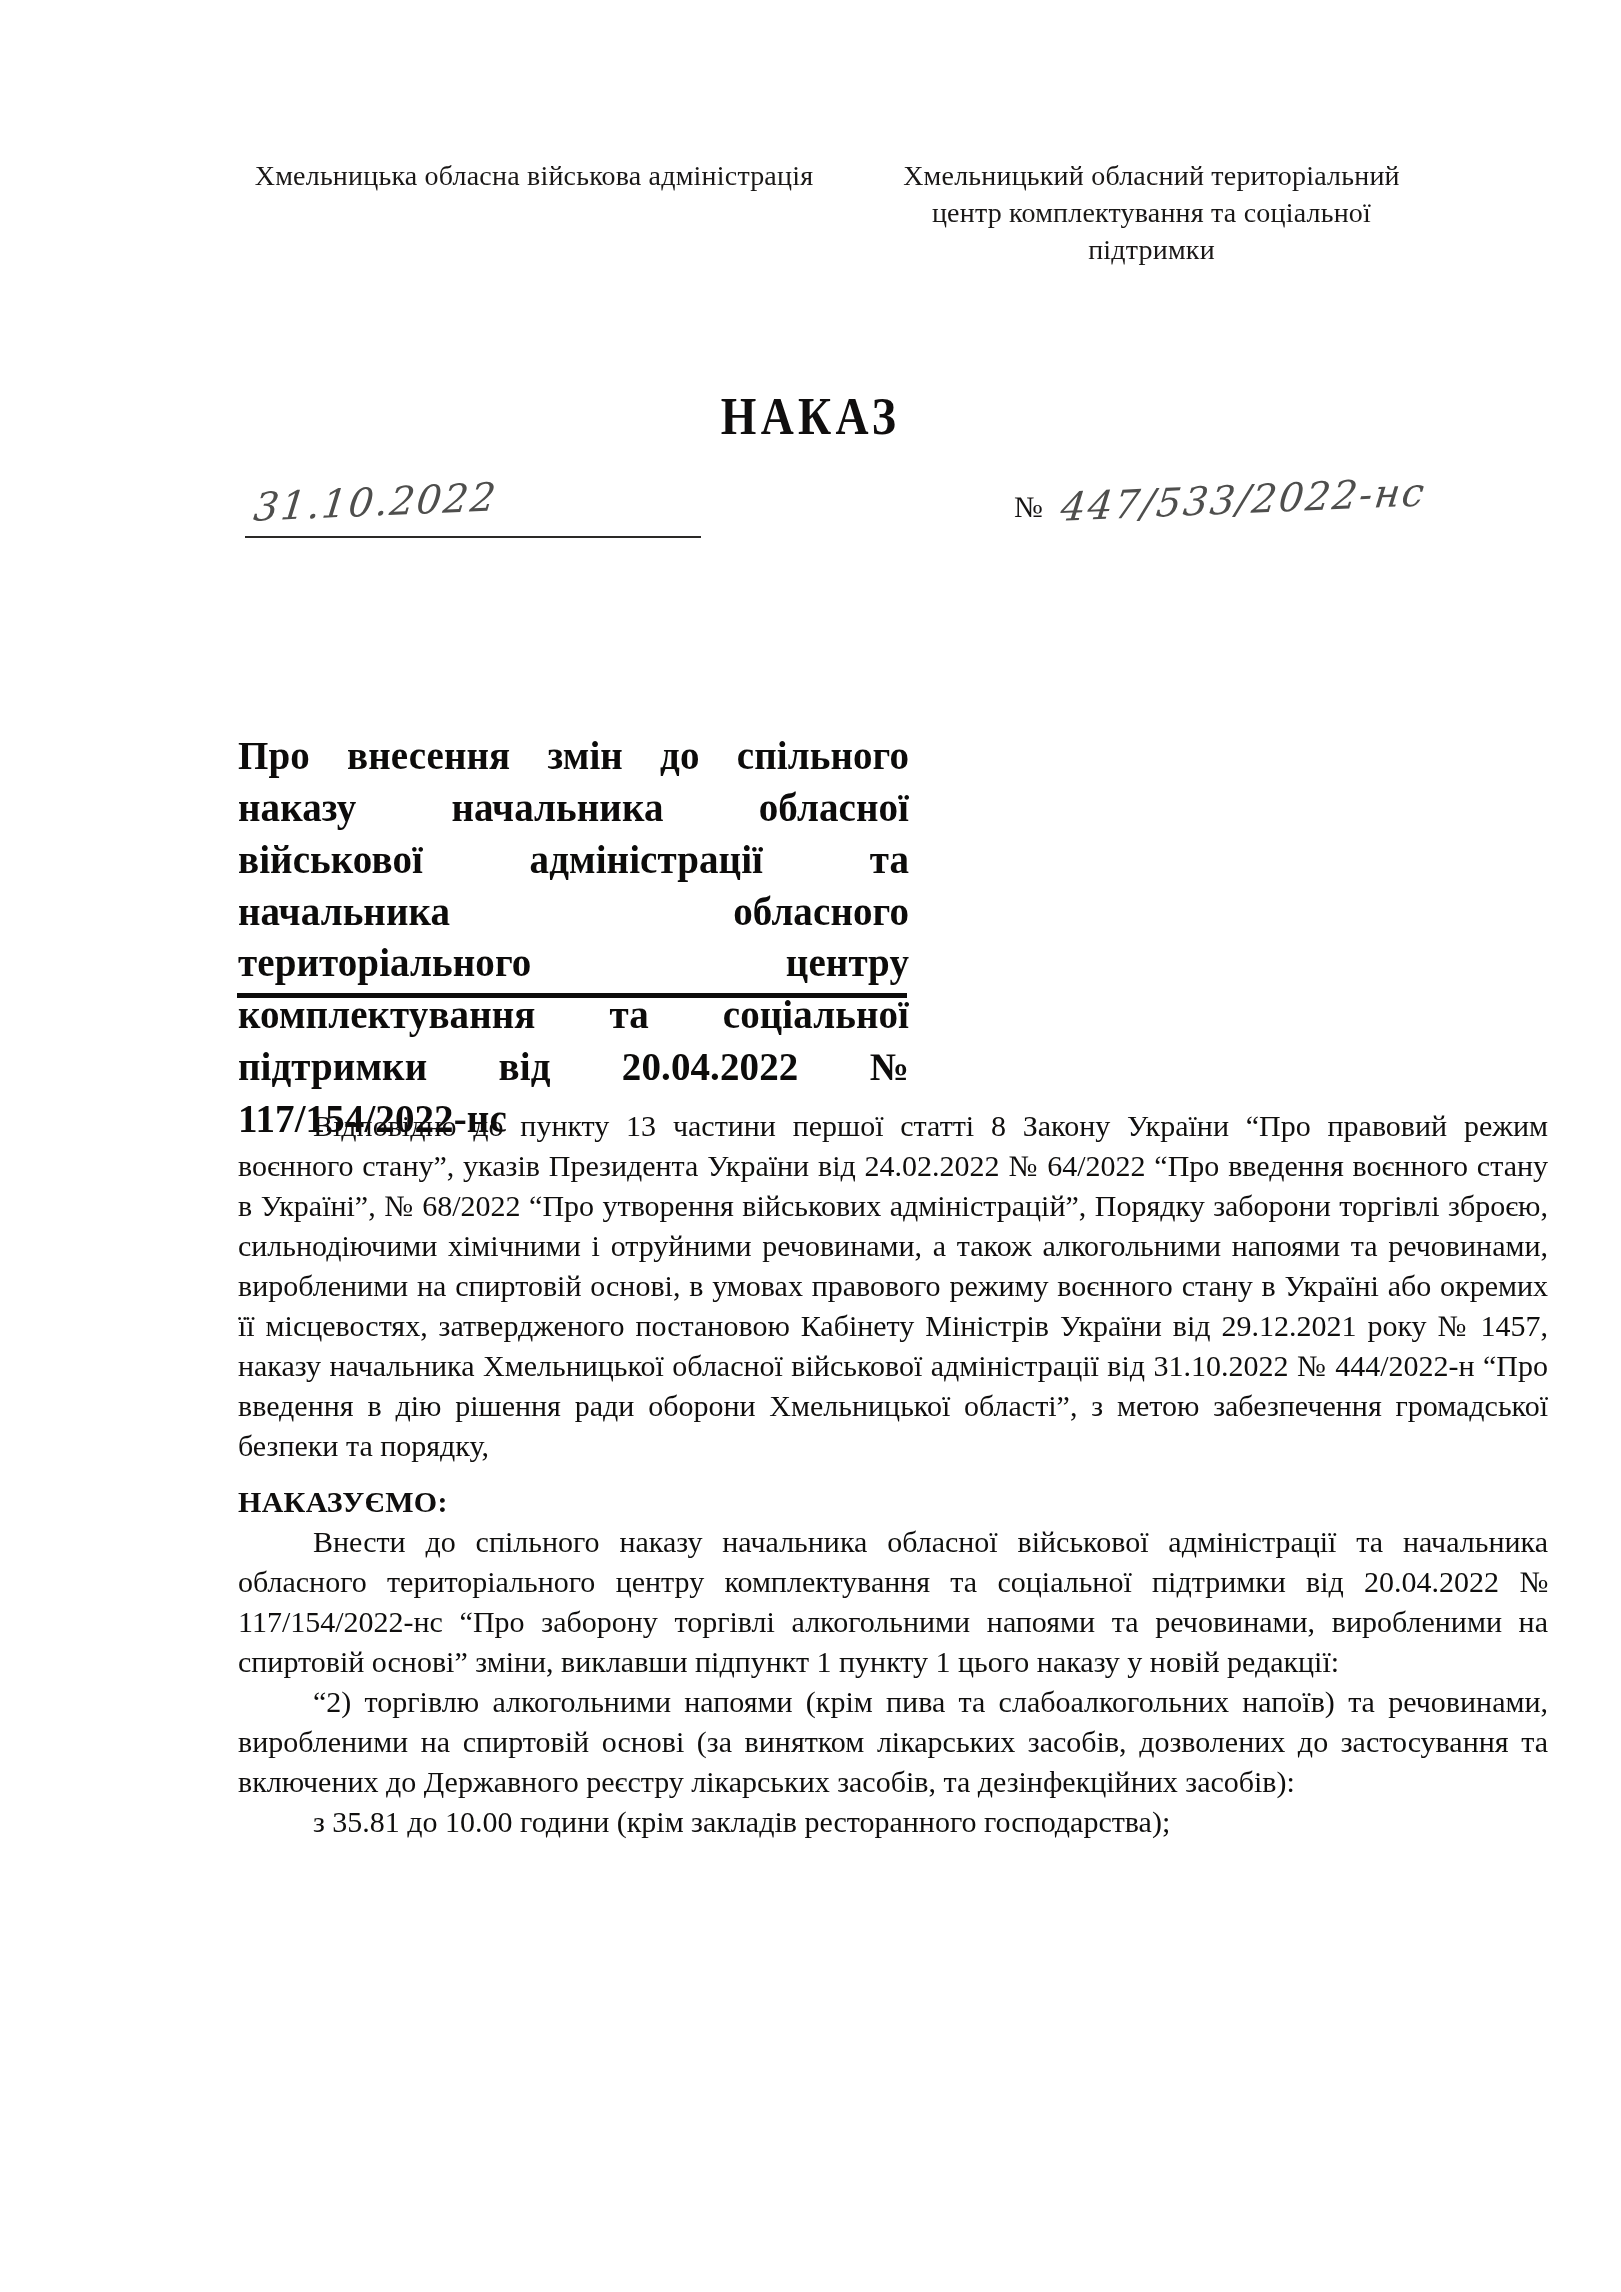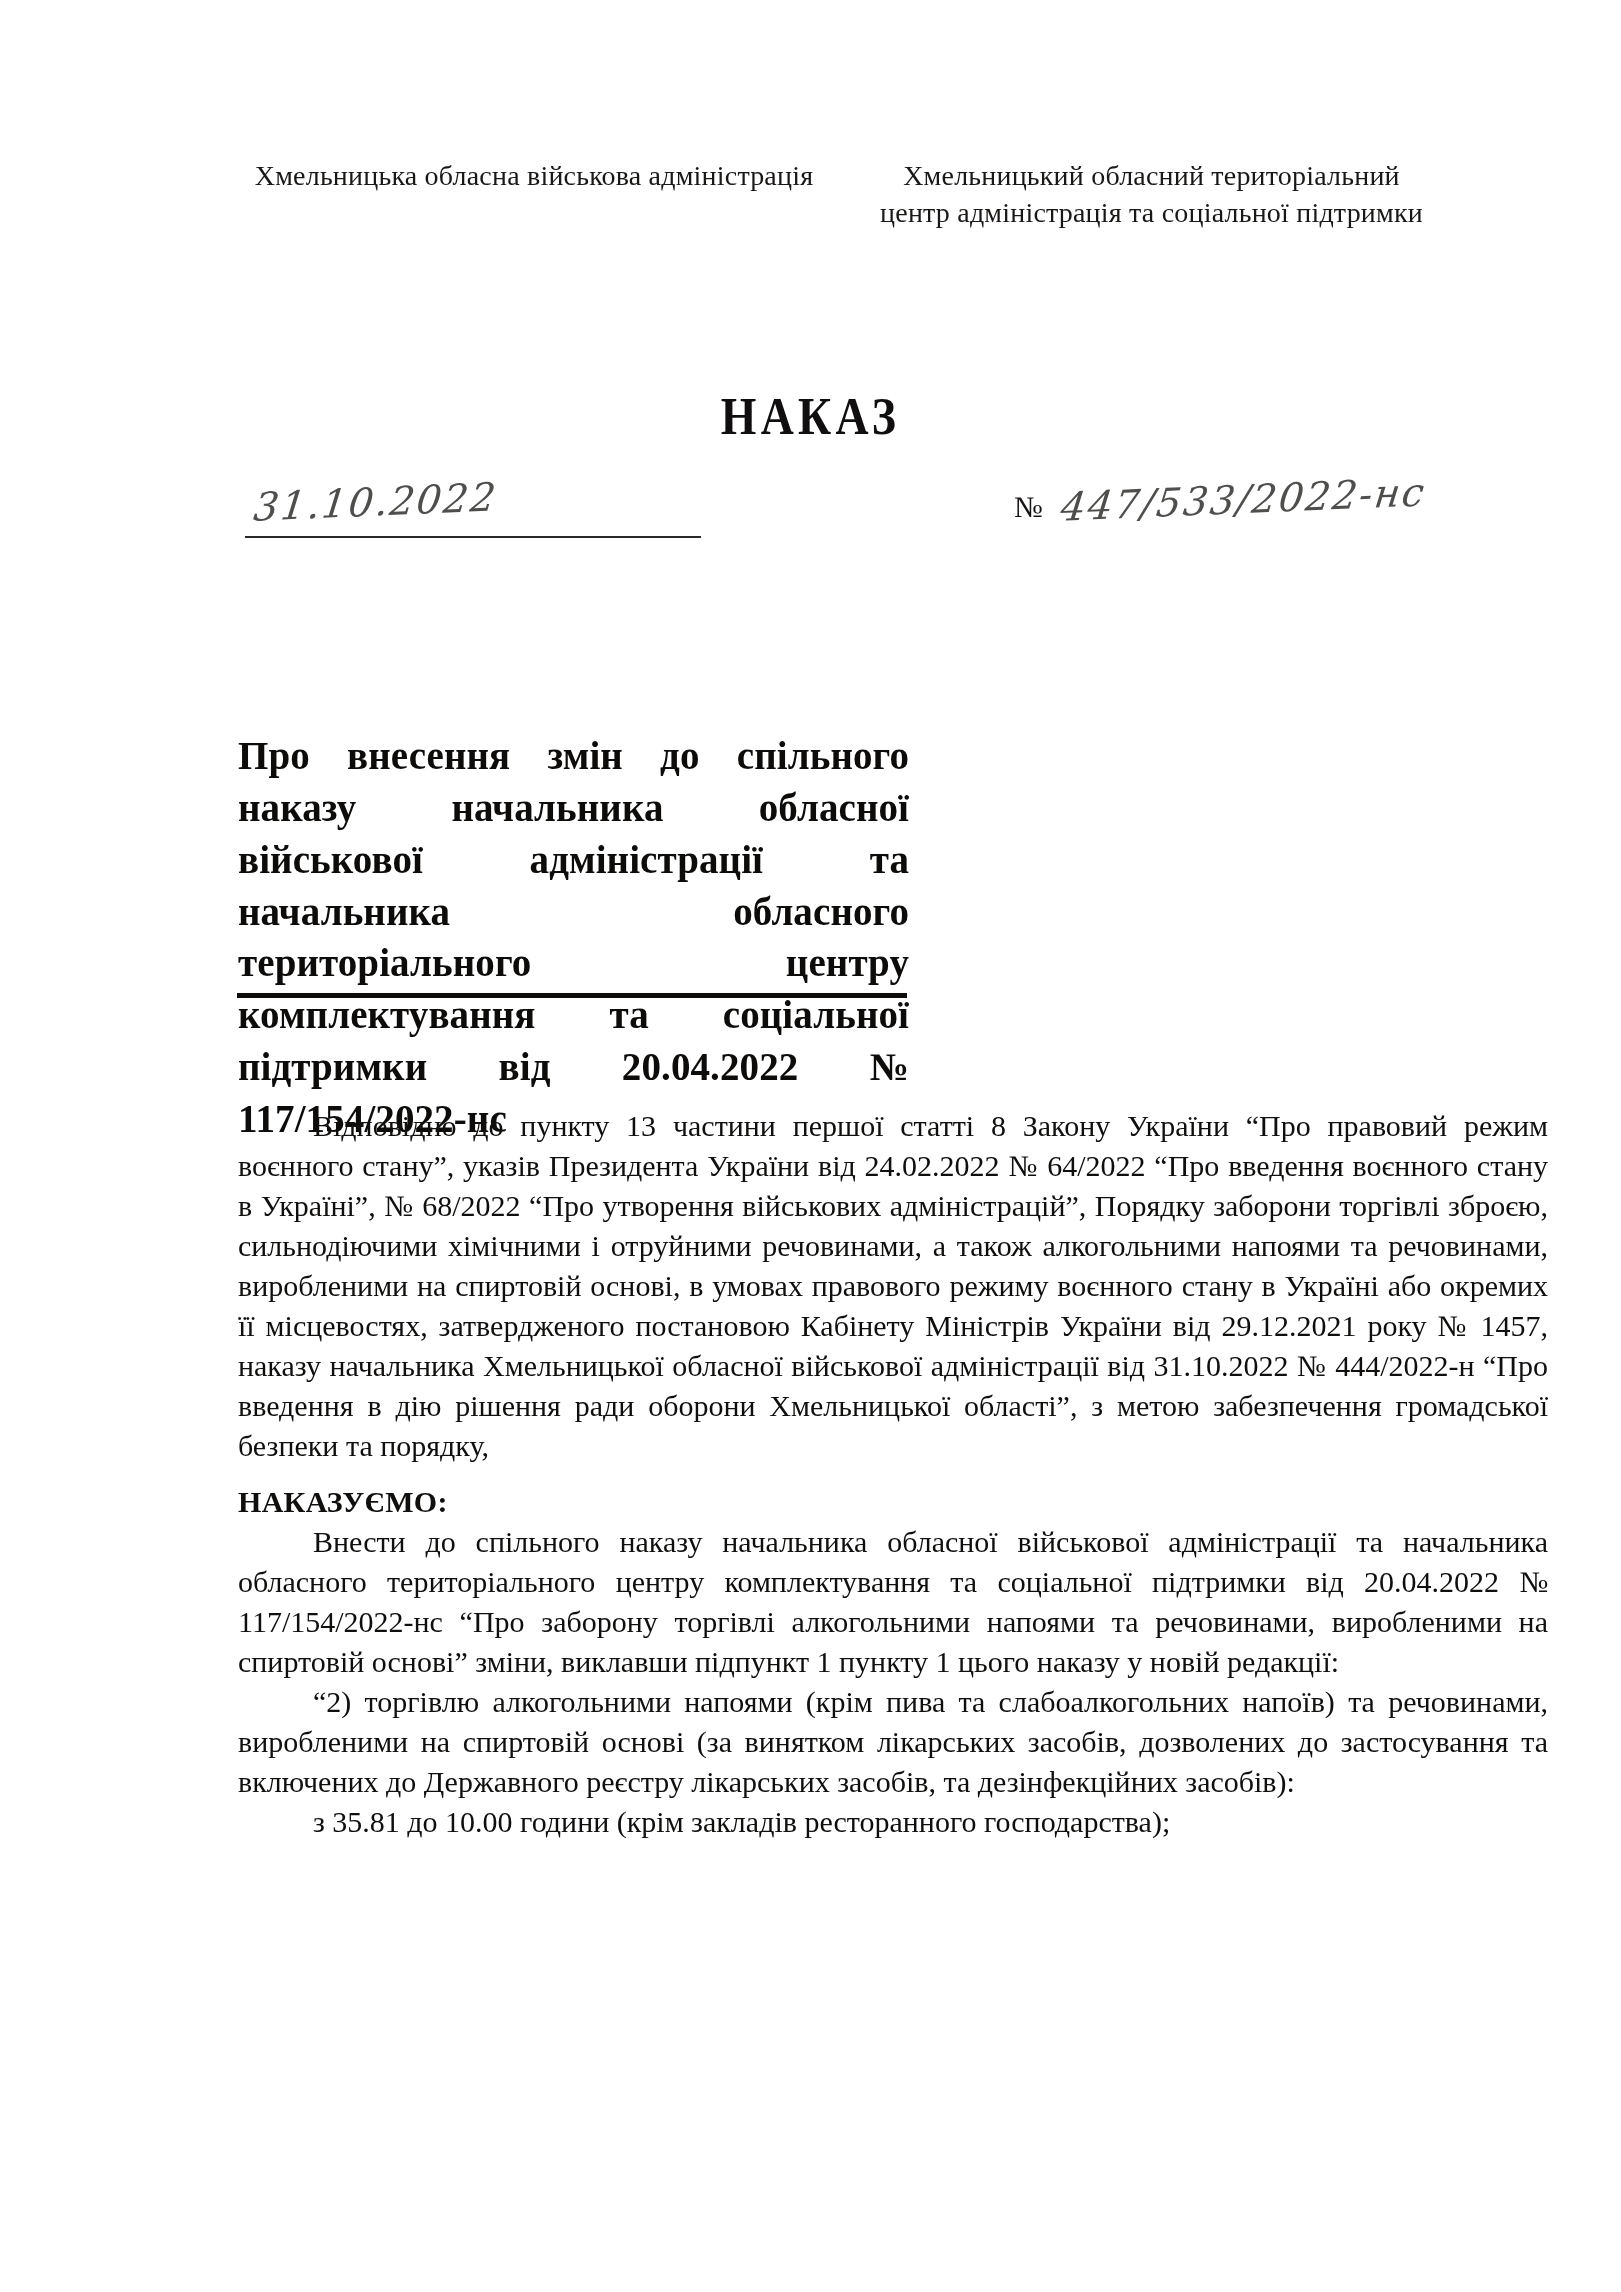--- a/index.html
+++ b/index.html
@@ -161,21 +161,21 @@
     letter-spacing: 0.3px;
   }
 </style>
 </head>
 <body>
 
 <div class="page">
 
   <div class="letterhead">
     <div class="letterhead-block letterhead-left">Хмельницька обласна військова адміністрація</div>
-    <div class="letterhead-block letterhead-right">Хмельницький обласний територіальний центр адміністрація та соціальної підтримки</div>
+    <div class="letterhead-block letterhead-right">Хмельницький обласний територіальний центр комплектування та соціальної підтримки</div>
   </div>
 
   <div class="doc-title">НАКАЗ</div>
 
   <div class="regline">
 
     <div class="date-slot">
       <span class="hw-value">31.10.2022</span>
       <div class="hw-rule"></div>
     </div>

